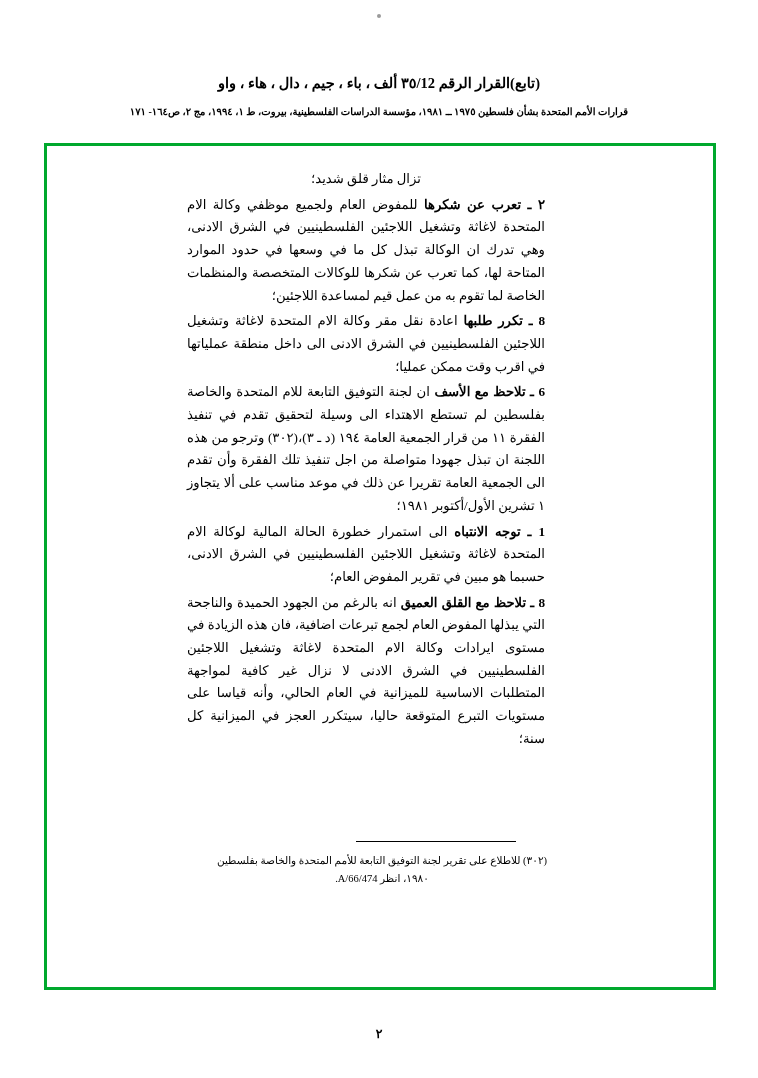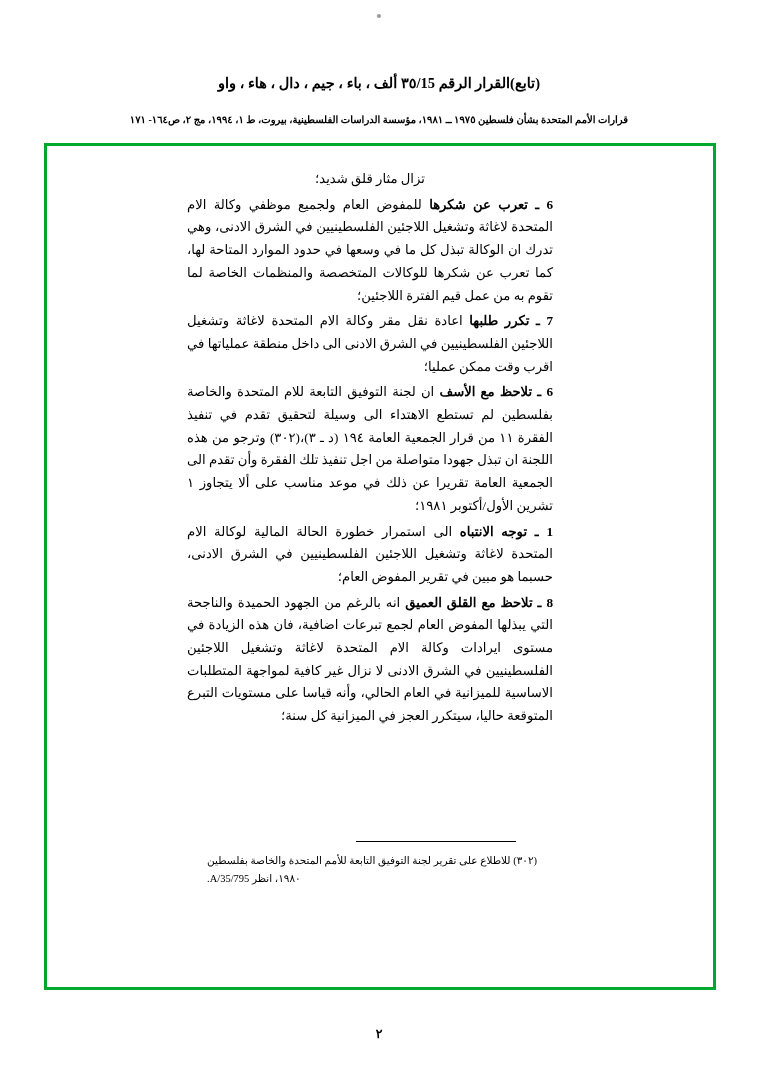--- a/index.html
+++ b/index.html
@@ -44,21 +44,21 @@
 
   .head-title {
     font-family: "Liberation Serif", "DejaVu Serif", serif;
     font-weight: bold;
     font-size: 14.5px;
     letter-spacing: 0px;
     line-height: 1.3;
   }
 
   .head-source {
-    margin-top: 20px;
+    margin-top: 12px;
     font-family: "Liberation Serif", "DejaVu Serif", serif;
     font-weight: bold;
     font-size: 10px;
     line-height: 1.35;
   }
 
   .frame {
     position: absolute;
     top: 143px;
     left: 44px;
@@ -75,21 +75,21 @@
     right: 156px;
     width: 370px;
     direction: rtl;
     text-align: justify;
     text-align-last: right;
   }
 
   .para {
     font-size: 13.2px;
     line-height: 1.72;
-    margin: 0 4px 3px 0;
+    margin: 0 12px 3px 0;
     text-align: justify;
     text-align-last: right;
   }
 
   .para.first {
     text-align: center;
     text-align-last: center;
   }
 
   .para b {
@@ -106,21 +106,21 @@
   }
 
   .footnote {
     position: absolute;
     top: 706px;
     right: 156px;
     width: 350px;
     direction: rtl;
     font-size: 10.5px;
     line-height: 1.75;
-    text-align: left;
+    text-align: center;
   }
 
   .footnote div { white-space: nowrap; }
 
   .page-number {
     position: absolute;
     top: 1026px;
     left: 0;
     right: 0;
     text-align: center;
@@ -129,38 +129,38 @@
   }
 </style>
 </head>
 <body>
 
 <div class="page">
 
   <div class="top-mark"></div>
 
   <div class="head">
-    <div class="head-title">(تابع)القرار الرقم ٣٥/15 ألف ، باء ، جيم ، دال ، هاء ، واو</div>
+    <div class="head-title">(تابع)القرار الرقم ٣٥/12 ألف ، باء ، جيم ، دال ، هاء ، واو</div>
     <div class="head-source">قرارات الأمم المتحدة بشأن فلسطين ١٩٧٥ ــ ١٩٨١، مؤسسة الدراسات الفلسطينية، بيروت، ط ١، ١٩٩٤، مج ٢، ص١٦٤- ١٧١</div>
   </div>
 
   <div class="frame">
 
     <div class="content">
 
       <p class="para first">
         <span>تزال مثار قلق شديد؛</span>
       </p>
 
       <p class="para">
-        <b>6 ـ تعرب عن شكرها</b><span> للمفوض العام ولجميع موظفي وكالة الام المتحدة لاغاثة وتشغيل اللاجئين الفلسطينيين في الشرق الادنى، وهي تدرك ان الوكالة تبذل كل ما في وسعها في حدود الموارد المتاحة لها، كما تعرب عن شكرها للوكالات المتخصصة والمنظمات الخاصة لما تقوم به من عمل قيم الفترة اللاجئين؛</span>
+        <b>٢ ـ تعرب عن شكرها</b><span> للمفوض العام ولجميع موظفي وكالة الام المتحدة لاغاثة وتشغيل اللاجئين الفلسطينيين في الشرق الادنى، وهي تدرك ان الوكالة تبذل كل ما في وسعها في حدود الموارد المتاحة لها، كما تعرب عن شكرها للوكالات المتخصصة والمنظمات الخاصة لما تقوم به من عمل قيم لمساعدة اللاجئين؛</span>
       </p>
 
       <p class="para">
-        <b>7 ـ تكرر طلبها</b><span> اعادة نقل مقر وكالة الام المتحدة لاغاثة وتشغيل اللاجئين الفلسطينيين في الشرق الادنى الى داخل منطقة عملياتها في اقرب وقت ممكن عمليا؛</span>
+        <b>8 ـ تكرر طلبها</b><span> اعادة نقل مقر وكالة الام المتحدة لاغاثة وتشغيل اللاجئين الفلسطينيين في الشرق الادنى الى داخل منطقة عملياتها في اقرب وقت ممكن عمليا؛</span>
       </p>
 
       <p class="para">
         <b>6 ـ تلاحظ مع الأسف</b><span> ان لجنة التوفيق التابعة للام المتحدة والخاصة بفلسطين لم تستطع الاهتداء الى وسيلة لتحقيق تقدم في تنفيذ الفقرة ١١ من قرار الجمعية العامة ١٩٤ (د ـ ٣)،(٣٠٢) وترجو من هذه اللجنة ان تبذل جهودا متواصلة من اجل تنفيذ تلك الفقرة وأن تقدم الى الجمعية العامة تقريرا عن ذلك في موعد مناسب على ألا يتجاوز ١ تشرين الأول/أكتوبر ١٩٨١؛</span>
       </p>
 
       <p class="para">
         <b>1 ـ توجه الانتباه</b><span> الى استمرار خطورة الحالة المالية لوكالة الام المتحدة لاغاثة وتشغيل اللاجئين الفلسطينيين في الشرق الادنى، حسبما هو مبين في تقرير المفوض العام؛</span>
       </p>
 
@@ -168,20 +168,20 @@
         <b>8 ـ تلاحظ مع القلق العميق</b><span> انه بالرغم من الجهود الحميدة والناجحة التي يبذلها المفوض العام لجمع تبرعات اضافية، فان هذه الزيادة في مستوى ايرادات وكالة الام المتحدة لاغاثة وتشغيل اللاجئين الفلسطينيين في الشرق الادنى لا نزال غير كافية لمواجهة المتطلبات الاساسية للميزانية في العام الحالي، وأنه قياسا على مستويات التبرع المتوقعة حاليا، سيتكرر العجز في الميزانية كل سنة؛</span>
       </p>
 
 
     </div>
 
     <div class="footnote-rule"></div>
 
     <div class="footnote">
       <div>(٣٠٢) للاطلاع على تقرير لجنة التوفيق التابعة للأمم المتحدة والخاصة بفلسطين</div>
-      <div>١٩٨٠، انظر A/35/795.</div>
+      <div>١٩٨٠، انظر A/66/474.</div>
     </div>
 
   </div>
 
   <div class="page-number">٢</div>
 
 </div>
 
 </body></html>

